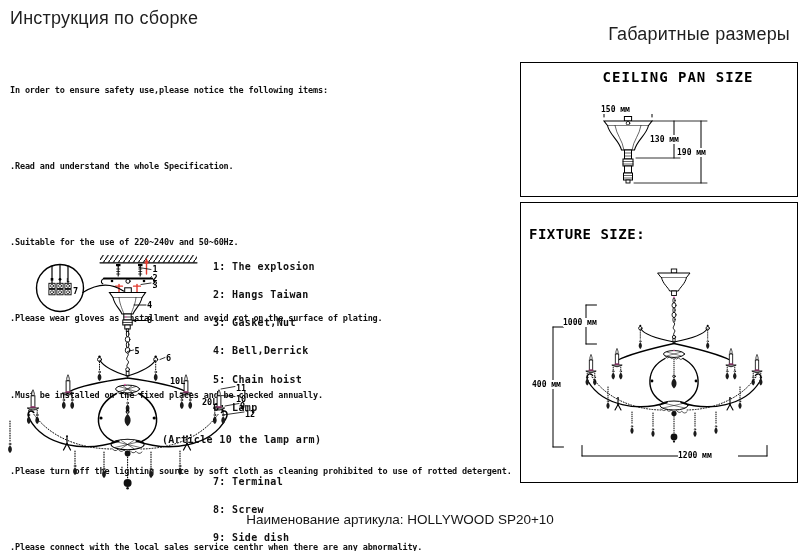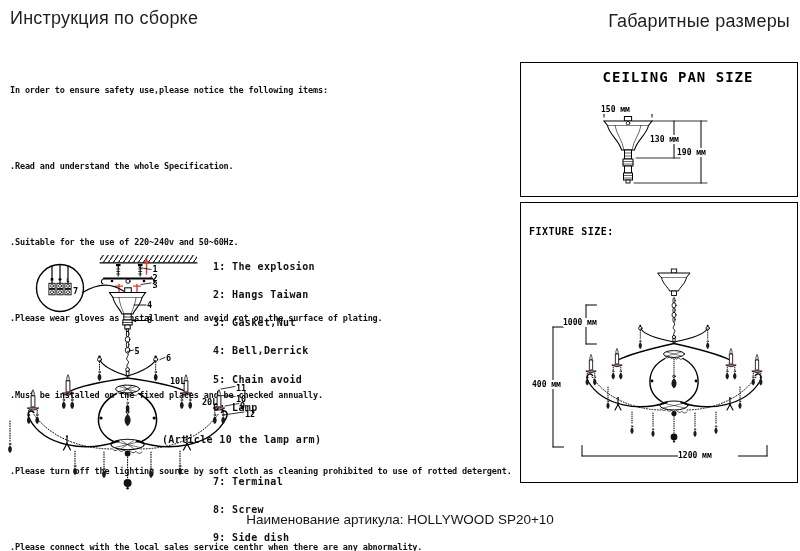--- a/index.html
+++ b/index.html
@@ -20,38 +20,38 @@
   .panel{border:1.5px solid #000;box-sizing:border-box;background:transparent;}
   .footer{width:100%;text-align:center;font-size:13.5px;color:#161616;}
   svg{display:block;}
 </style>
 </head>
 <body>
 
 <div id="page">
 
   <div class="abs hdr" style="left:10px;top:8px;">Инструкция по сборке</div>
-  <div class="abs hdr" style="right:10px;top:11px;margin-left:29px;">Габаритные размеры</div>
+  <div class="abs hdr" style="right:10px;top:24px;margin-left:29px;">Габаритные размеры</div>
 
   <div class="abs mono-body" style="left:10px;top:27px;">
     <div>In order to ensure safety use,please notice the following items:</div>
     <div>.Read and understand the whole Specification.</div>
     <div>.Suitable for the use of 220~240v and 50~60Hz.</div>
     <div>.Please wear gloves as installment and avoid rot on the surface of plating.</div>
     <div>.Must be installed on the fixed places and be checked annually.</div>
     <div>.Please turn off the lighting source by soft cloth as cleaning prohibited to use of rotted detergent.</div>
     <div>.Please connect with the local sales service centhr when there are any abnormality.</div>
   </div>
 
   <div class="abs plist" style="left:162px;top:243px;">
     <div>        1: The explosion</div>
     <div>        2: Hangs Taiwan</div>
     <div>        3: Gasket,Nut</div>
     <div>        4: Bell,Derrick</div>
-    <div>        5: Chain avoid</div>
+    <div>        5: Chain hoist</div>
     <div>        6: Lamp</div>
     <div class="gap1">(Article 10 the lamp arm)</div>
     <div class="gap2">        7: Terminal</div>
     <div>        8: Screw</div>
     <div>        9: Side dish</div>
     <div>       10: Casing</div>
     
     
   </div>
 
@@ -266,21 +266,21 @@
   <span class="abs co" style="left:202px;top:398px;">20L</span>
   <span class="abs co" style="left:236px;top:384px;">11</span>
   <span class="abs co" style="left:236px;top:395px;">10</span>
   <span class="abs co" style="left:240px;top:402px;">9</span>
   <span class="abs co" style="left:245px;top:410px;">12</span>
 
   <div class="abs panel" style="left:520px;top:62px;width:278px;height:135px;"></div>
   <div class="abs panel" style="left:520px;top:202px;width:278px;height:281px;"></div>
 
   <div class="abs boxtitle" style="left:520px;top:69px;width:278px;text-align:center;font-size:14px;letter-spacing:1px;padding-left:19px;">CEILING PAN SIZE</div>
-  <div class="abs boxtitle" style="left:529px;top:226px;font-size:10px;letter-spacing:0.5px;">FIXTURE SIZE:</div>
+  <div class="abs boxtitle" style="left:529px;top:226px;font-size:14px;letter-spacing:0.5px;">FIXTURE SIZE:</div>
 
   <svg class="abs" style="left:520px;top:62px;" width="277" height="134" viewBox="0 0 277 134">
     <g stroke="#000" fill="none" stroke-linecap="round">
       <line x1="84" y1="49" x2="98" y2="49" stroke-width="1"></line>
       <line x1="118" y1="49" x2="132" y2="49" stroke-width="1"></line>
       <line x1="84" y1="46" x2="84" y2="55" stroke-width="1"></line>
       <line x1="132" y1="46" x2="132" y2="55" stroke-width="1"></line>
       <rect x="104.4" y="54.5" width="7.2" height="4.5" fill="#fff" stroke-width="1"></rect>
       <path d="M84,59 L132,59 L128.5,63.5 L87.5,63.5 Z" fill="#fff" stroke-width="1.1"></path>
       <circle cx="108" cy="61.2" r="1.8" stroke-width="0.8"></circle>

